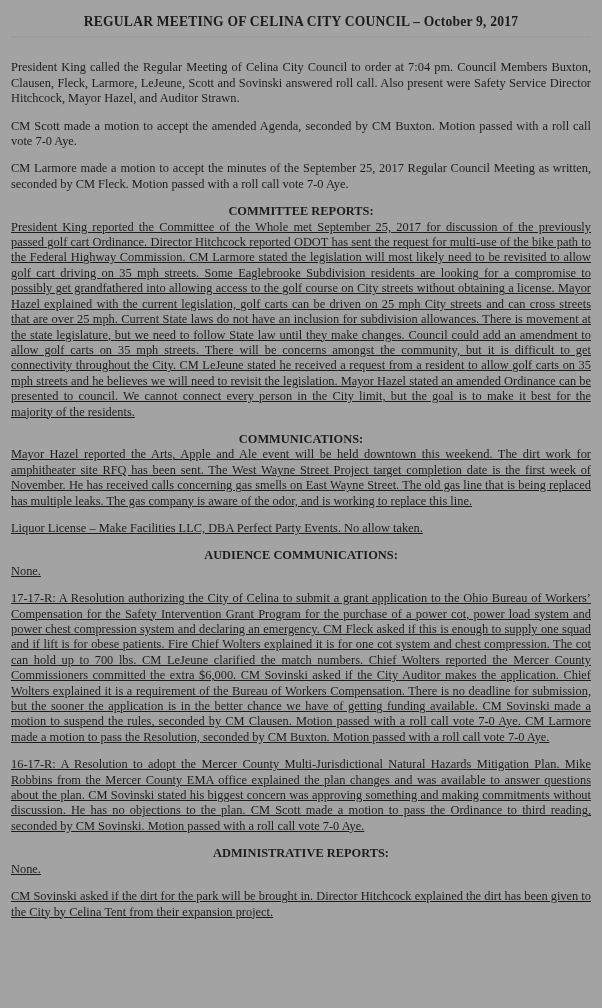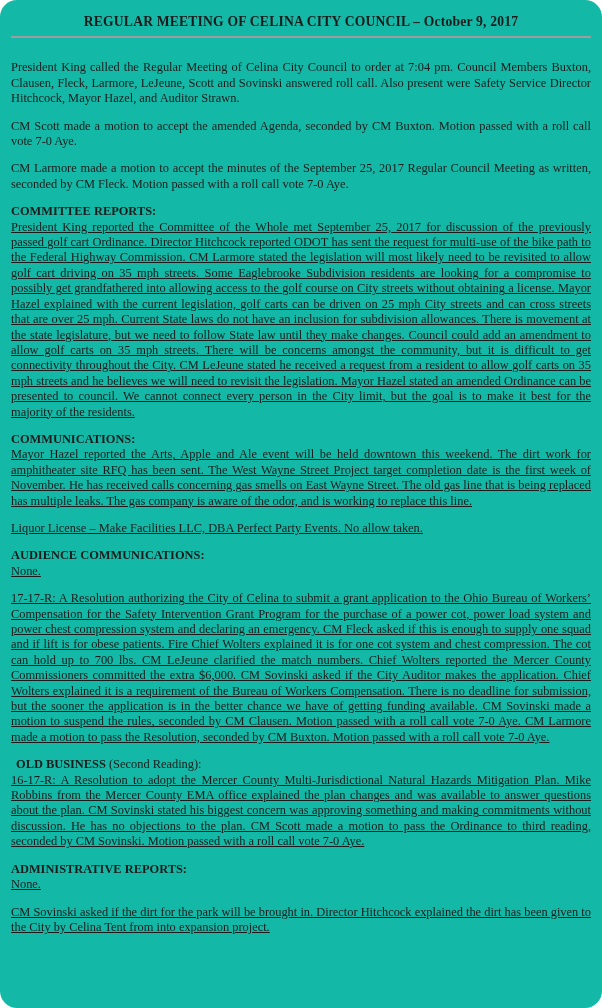--- a/index.html
+++ b/index.html
@@ -4,29 +4,28 @@
 <style>
   html, body {
     margin: 0;
     padding: 0;
     background: #ffffff;
   }
   .page {
     position: relative;
     width: 602px;
     height: 1008px;
-    background: #14b8a6;
+    background: #a3a3a3;
     color: #1c1c1c;
     font-family: "Liberation Serif", "DejaVu Serif", serif;
     font-size: 12.4px;
     line-height: 15.4px;
     box-sizing: border-box;
     padding: 12px 11px 0 11px;
     overflow: hidden;
-    border-radius: 17px;
   }
   .doc-title {
     text-align: center;
     font-weight: bold;
     font-size: 13.6px;
     letter-spacing: 0.2px;
     margin: 2px 0 7px 0;
   }
   .title-rule {
     border: none;
@@ -38,20 +37,21 @@
   }
   p.para {
     margin: 0 0 12px 0;
     text-align: justify;
   }
   .section {
     margin: 0 0 12px 0;
   }
   .section-heading {
     font-weight: bold;
+    text-align: center;
   }
   .section-heading .suffix {
     font-weight: normal;
   }
   .section p.para {
     margin: 0;
     text-align: justify;
     text-decoration: underline;
   }
   .section p.para + p.para {
@@ -91,27 +91,26 @@
     <div class="section">
       <div class="section-heading">AUDIENCE COMMUNICATIONS:</div>
       <p class="para">None.</p>
     </div>
 
     <div class="section">
       <p class="para">17-17-R: A Resolution authorizing the City of Celina to submit a grant application to the Ohio Bureau of Workers’ Compensation for the Safety Intervention Grant Program for the purchase of a power cot, power load system and power chest compression system and declaring an emergency.  CM Fleck asked if this is enough to supply one squad and if lift is for obese patients.  Fire Chief Wolters explained it is for one cot system and chest compression.  The cot can hold up to 700 lbs.  CM LeJeune clarified the match numbers.  Chief Wolters reported the Mercer County Commissioners committed the extra $6,000.  CM Sovinski asked if the City Auditor makes the application.  Chief Wolters explained it is a requirement of the Bureau of Workers Compensation.  There is no deadline for submission, but the sooner the application is in the better chance we have of getting funding available. CM Sovinski made a motion to suspend the rules, seconded by CM Clausen. Motion passed with a roll call vote 7-0 Aye.  CM Larmore made a motion to pass the Resolution, seconded by CM Buxton.  Motion passed with a roll call vote 7-0 Aye.</p>
     </div>
 
     <div class="section">
-      <div class="section-heading indent-sm"><span>OLD BUSINESS</span><span class="suffix"> (Second Reading):</span></div>
       <p class="para">16-17-R: A Resolution to adopt the Mercer County Multi-Jurisdictional Natural Hazards Mitigation Plan. Mike Robbins from the Mercer County EMA office explained the plan changes and was available to answer questions about the plan.  CM Sovinski stated his biggest concern was approving something and making commitments without discussion.  He has no objections to the plan.  CM Scott made a motion to pass the Ordinance to third reading, seconded by CM Sovinski.  Motion passed with a roll call vote 7-0 Aye.</p>
     </div>
 
     <div class="section">
       <div class="section-heading">ADMINISTRATIVE REPORTS:</div>
       <p class="para">None.</p>
     </div>
 
     <div class="section">
-      <p class="para">CM Sovinski asked if the dirt for the park will be brought in.  Director Hitchcock explained the dirt has been given to the City by Celina Tent from into expansion project.</p>
+      <p class="para">CM Sovinski asked if the dirt for the park will be brought in.  Director Hitchcock explained the dirt has been given to the City by Celina Tent from their expansion project.</p>
     </div>
 
   </div>
 </div>
 
 </body></html>

